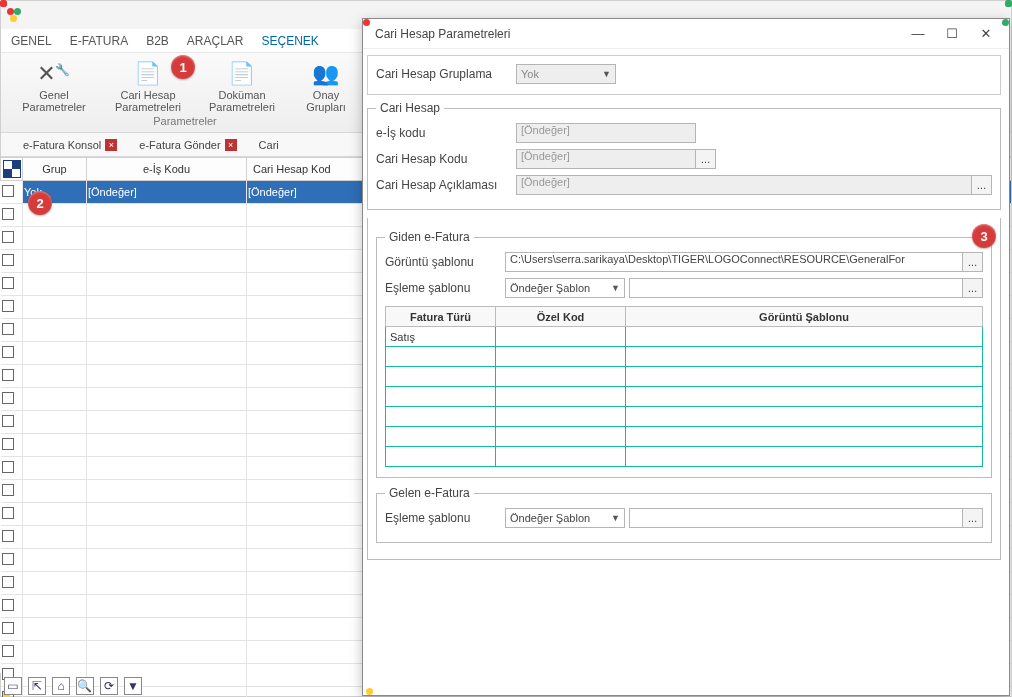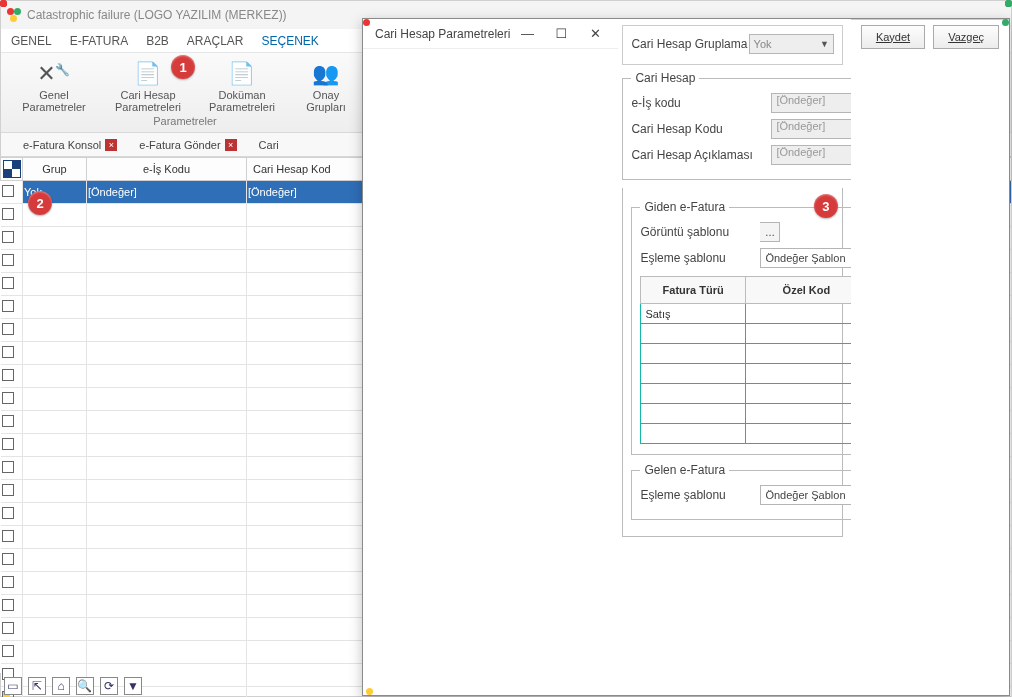--- a/index.html
+++ b/index.html
@@ -169,21 +169,21 @@
   }
 
   
   .dialog {
     position: absolute;
     left: 362px; top: 18px;
     width: 648px; height: 678px;
     background: #fff;
     border: 1px solid #8a8a8a;
     box-shadow: 0 4px 12px rgba(0,0,0,0.25);
-    display: flex; flex-direction: row;
+    display: flex; flex-direction: column;
   }
   .dlg-tb {
     height: 30px; background: #fff;
     display: flex; align-items: center;
     padding: 0 6px;
     border-bottom: 1px solid #eee;
   }
   .dlg-tb .title { flex: 1; color: #444; }
   .dlg-tb .winbtn {
     width: 34px; height: 26px;
@@ -262,21 +262,20 @@
 </style>
 </head>
 <body>
 
 <div class="main-window">
 
   <div class="main-titlebar">
     <div class="logo-icon">
         <span></span>
       </div>
-    <span>Catastrophic failure (LOGO YAZILIM (MERKEZ))</span>
   </div>
 
   <div class="menubar">
     <span class="menubar-item">GENEL</span>
     <span class="menubar-item">E-FATURA</span>
     <span class="menubar-item">B2B</span>
     <span class="menubar-item">ARAÇLAR</span>
     <span class="menubar-item active">SEÇENEK</span>
   </div>
 
@@ -541,20 +540,21 @@
       </div>
     </fieldset>
 
 
     <div style="border:1px solid #bbb; border-top:none; padding:8px; position:relative;">
       <fieldset>
         <legend>Giden e-Fatura</legend>
 
         <div class="form-row">
           <span class="flabel" style="width:120px;">Görüntü şablonu</span>
+          <div class="fctrl" style="flex:1; white-space:nowrap; overflow:hidden;">C:\Users\serra.sarikaya\Desktop\TIGER\LOGOConnect\RESOURCE\GeneralFor</div>
           <div class="pickbtn">…</div>
         </div>
         <div class="badge" style="right:4px; top:6px;">3</div>
 
         <div class="form-row">
           <span class="flabel" style="width:120px;">Eşleme şablonu</span>
           <div class="fctrl" style="width:120px; display:flex; align-items:center; justify-content:space-between;">
             <span>Öndeğer Şablon</span>
               <span class="dd">▼</span>
           </div>
@@ -623,17 +623,13 @@
             <span>Öndeğer Şablon</span>
               <span class="dd">▼</span>
           </div>
           <div class="fctrl" style="flex:1; margin-left:4px;"></div>
           <div class="pickbtn">…</div>
         </div>
       </fieldset>
     </div>
   </div>
 
-  <div class="dlg-footer">
-    <button>Kaydet</button>
-    <button>Vazgeç</button>
-  </div>
 </div>
 
 </body></html>

